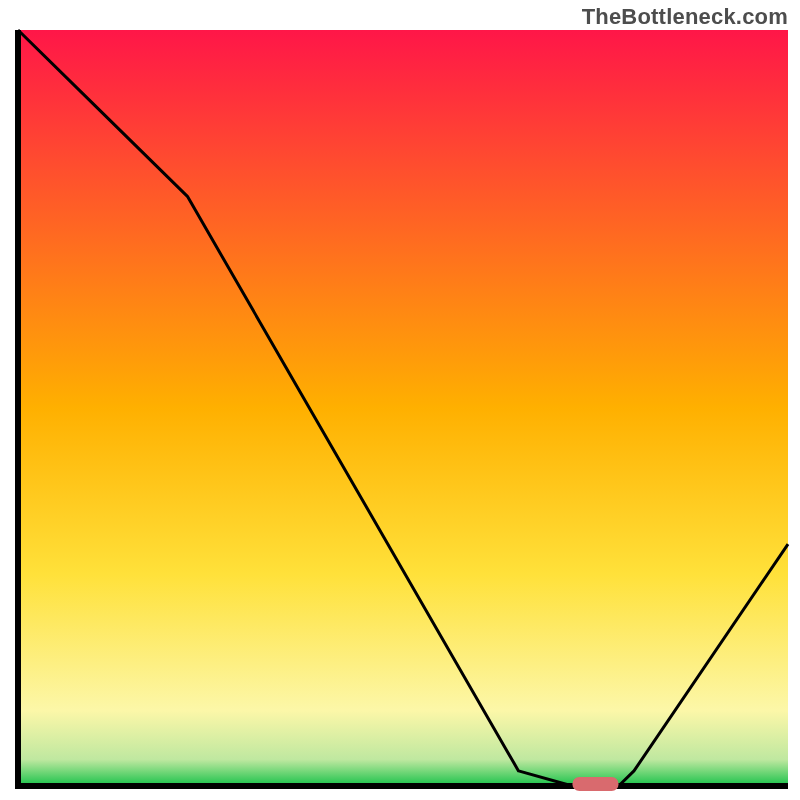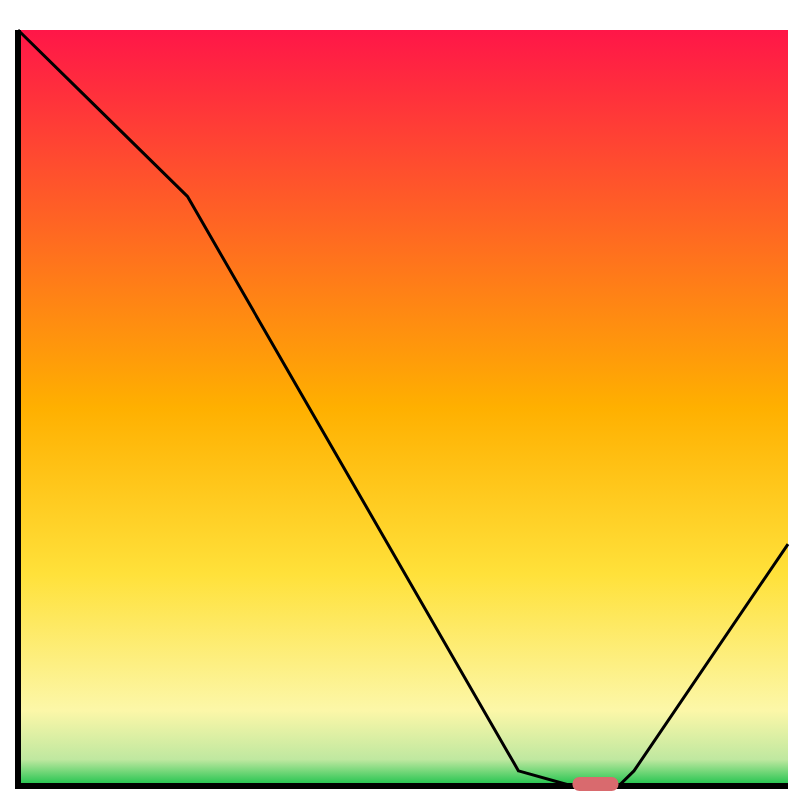--- a/index.html
+++ b/index.html
@@ -40,13 +40,14 @@
           <stop offset="90%" stop-color="#fcf7a8"></stop>
           <stop offset="96.5%" stop-color="#bfe8a0"></stop>
           <stop offset="100%" stop-color="#19c24a"></stop>
         </linearGradient>
       </defs>
       <rect x="18" y="30" width="770" height="756" fill="url(#bg-grad)"></rect>
       <path d="M 18 30 L 18 786 L 788 786" fill="none" stroke="#000000" stroke-width="6"></path>
       <path d="M 18 30 L 95 105.60000000000002 L 187.4 196.31999999999994 L 518.5 770.88 L 572.4 786 L 618.6 786 L 634 770.88 L 788 544.0799999999999" fill="none" stroke="#000000" stroke-width="3" stroke-linejoin="round"></path>
       <rect x="572.4" y="777" width="46.200000000000045" height="14" rx="7" fill="#d96a6e"></rect>
     </svg>
+  <div class="watermark">TheBottleneck.com</div>
 </div>
 
 </body></html>

